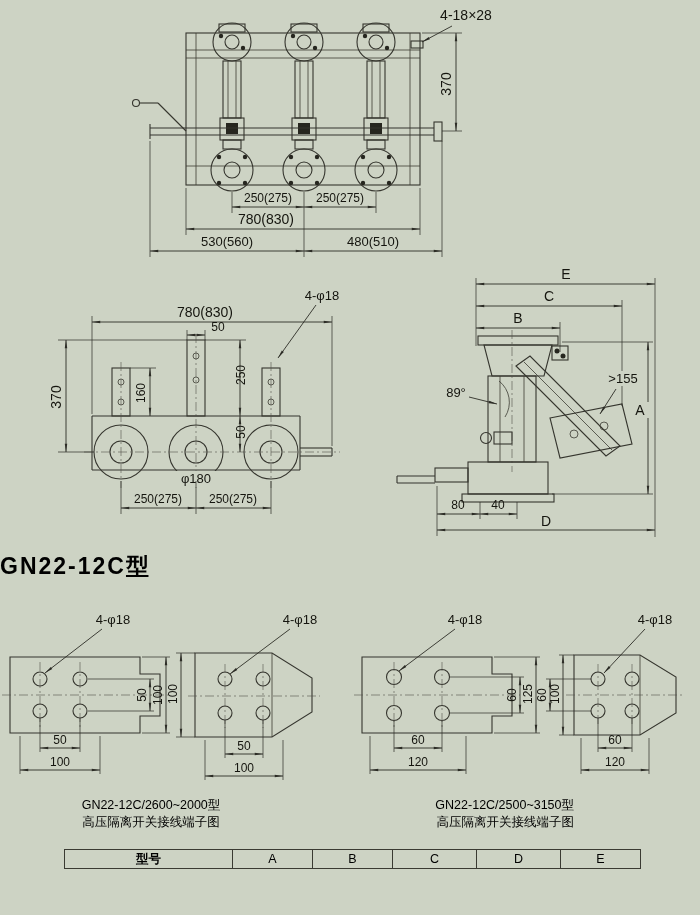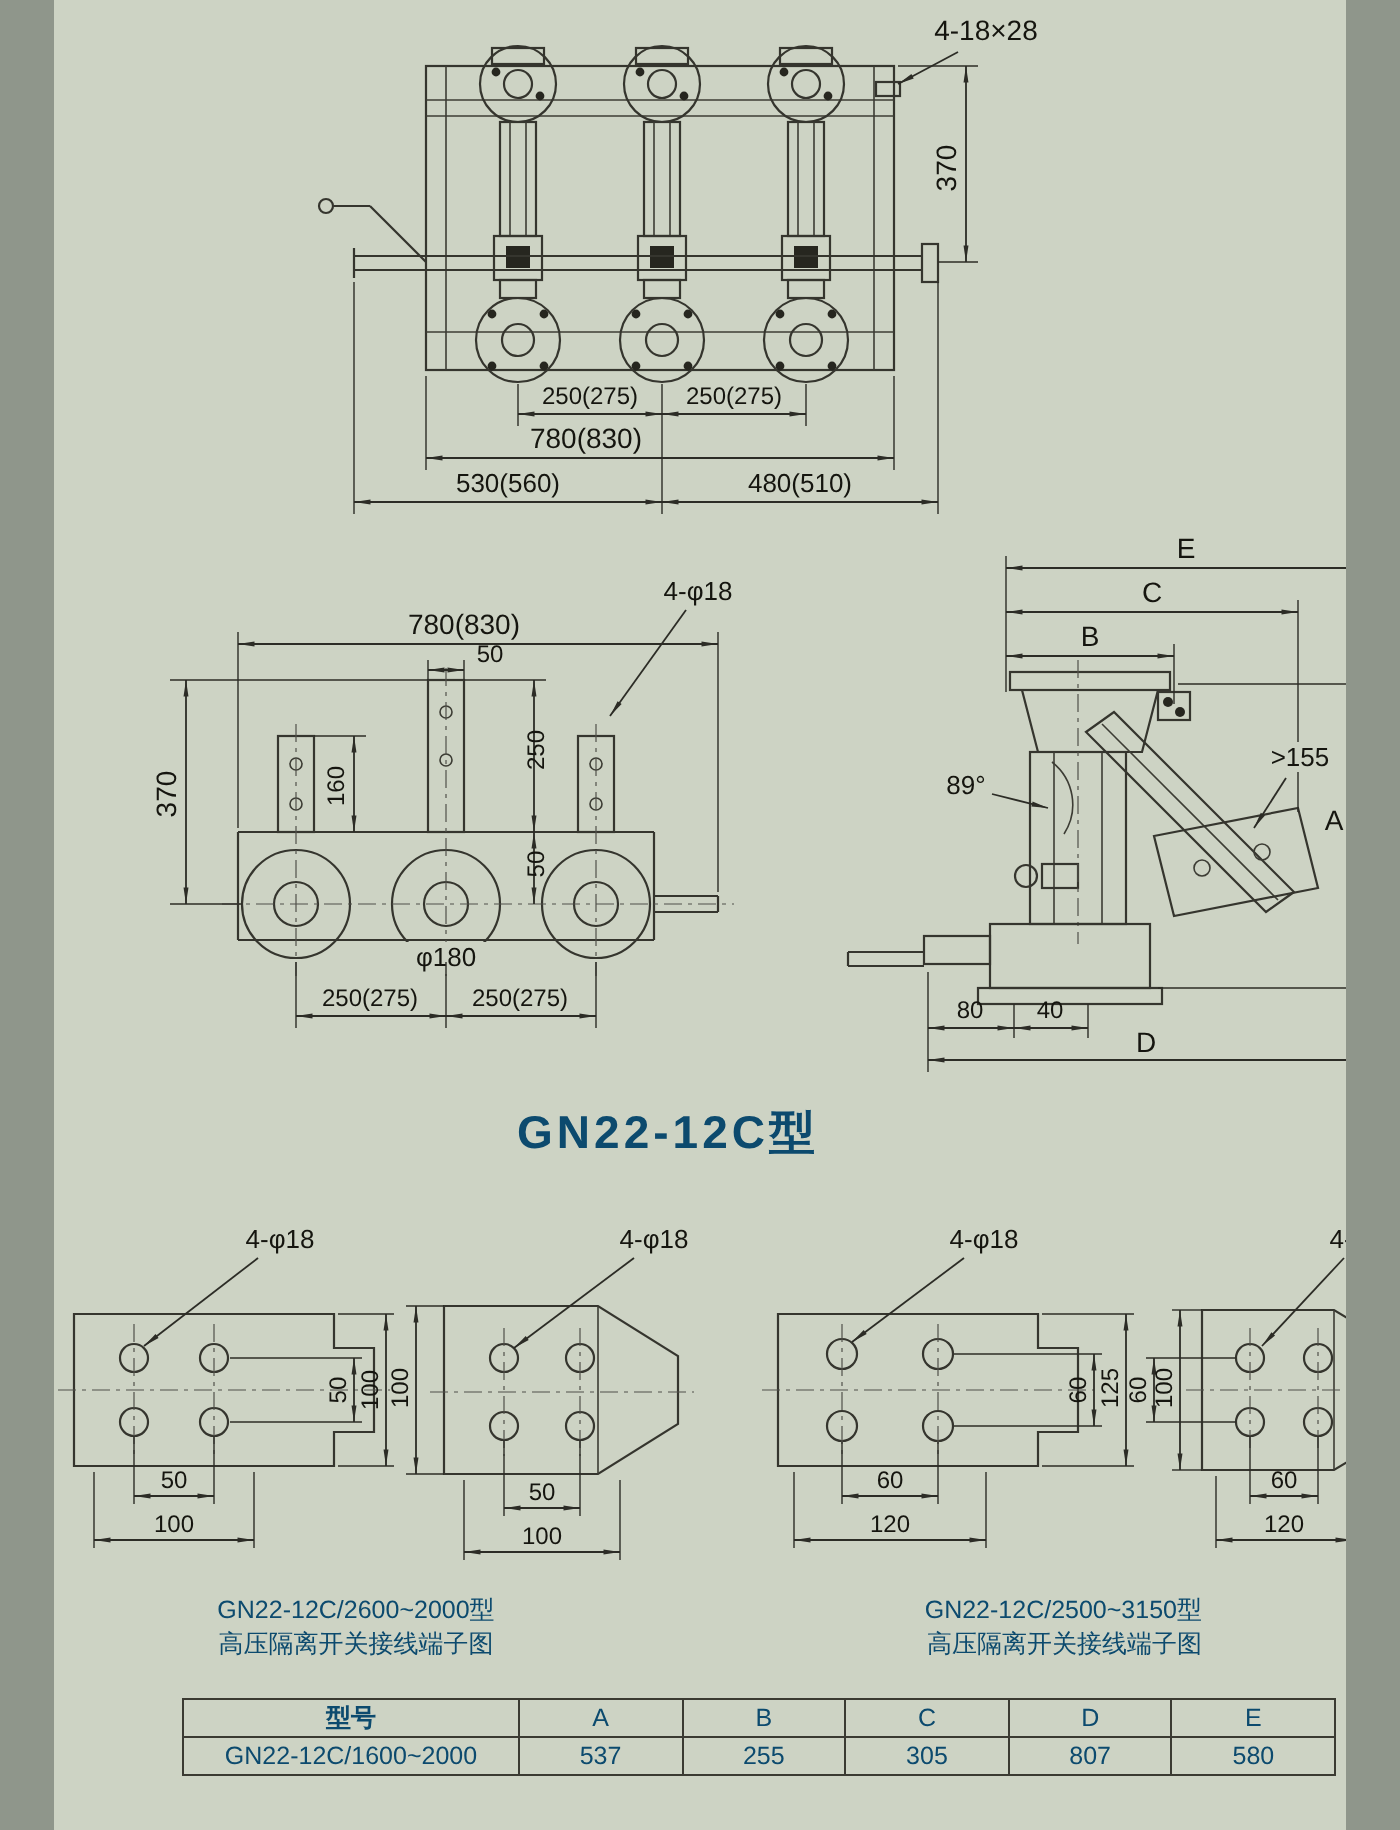--- a/index.html
+++ b/index.html
@@ -1,30 +1,30 @@
 <!DOCTYPE html>
 <html><head>
 <meta charset="utf-8">
 <style>
   * { margin:0; padding:0; box-sizing:border-box; }
   html,body { background:#8f968b; }
-  #page { position:relative; width:646px; height:915px; background:#cdd3c4; overflow:hidden;
-          font-family:"Liberation Sans","DejaVu Sans",sans-serif; color:#0c4a6e; margin:0 auto;padding-left:48px; }
+  #page { position:relative; width:700px; height:915px; background:#cdd3c4; overflow:hidden;
+          font-family:"Liberation Sans","DejaVu Sans",sans-serif; color:#000000; margin:0 auto;padding-left:48px; }
   svg { position:absolute; top:0; left:0; }
   .ln { fill:none; stroke:#35352e; stroke-width:1.1; }
   .lnthin { fill:none; stroke:#3c3c34; stroke-width:0.8; }
   .dk { fill:#26261f; stroke:none; }
   .dim { stroke:#2c2c26; stroke-width:0.9; fill:none; marker-start:url(#arr); marker-end:url(#arr); }
   .lead { stroke:#2c2c26; stroke-width:0.9; fill:none; marker-end:url(#arr); }
   .ext { stroke:#2c2c26; stroke-width:0.7; fill:none; }
   .cl { stroke:#50504a; stroke-width:0.6; stroke-dasharray:9 3 2 3; fill:none; }
   .halo { fill:#cdd3c4; stroke:none; }
   text { font-family:"Liberation Sans","DejaVu Sans",sans-serif; font-size:13px; fill:#15150f; }
   .t12 { font-size:12px; } .t14 { font-size:14px; }
-  .title { position:absolute; left:0; top:551px; width:614px; text-align:center;
+  .title { position:absolute; left:0; top:551px; width:614px; 
            font-size:23px; font-weight:700; letter-spacing:2px; }
   .caption { position:absolute; font-size:12.5px; line-height:1.32; text-align:center; }
   #dim-table { position:absolute; left:64px; top:849px; width:577px; border-collapse:collapse;
                font-size:12.5px; }
   #dim-table th, #dim-table td { border:1px solid #3a3a32; text-align:center; height:19px;
                padding:0 2px; font-weight:400; }
   #dim-table th.colmodel { width:168px; font-weight:700; }
 </style>
 </head>
 <body>
@@ -416,24 +416,16 @@
     <tr>
       <th class="colmodel">型号</th>
       <th>A</th>
       <th>B</th>
       <th>C</th>
       <th>D</th>
       <th>E</th>
     </tr>
   </thead>
   <tbody>
-    <tr>
-      <td>GN22-12C/1600~2000</td>
-      <td>537</td>
-      <td>255</td>
-      <td>305</td>
-      <td>807</td>
-      <td>580</td>
-    </tr>
   </tbody>
 </table>
 
 </div>
 
 </body></html>

